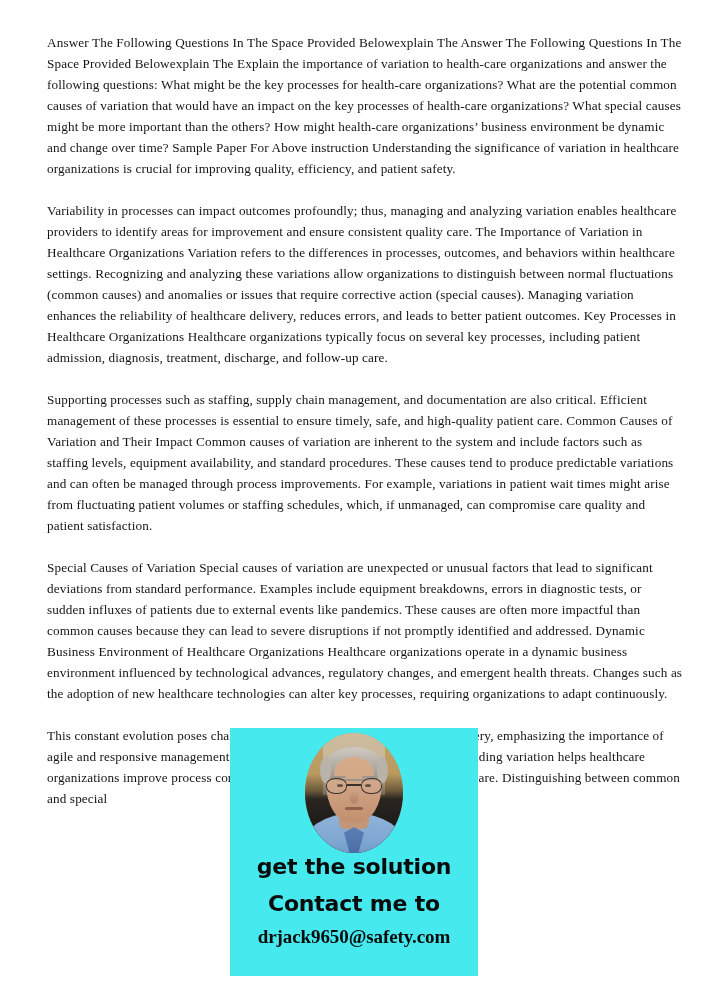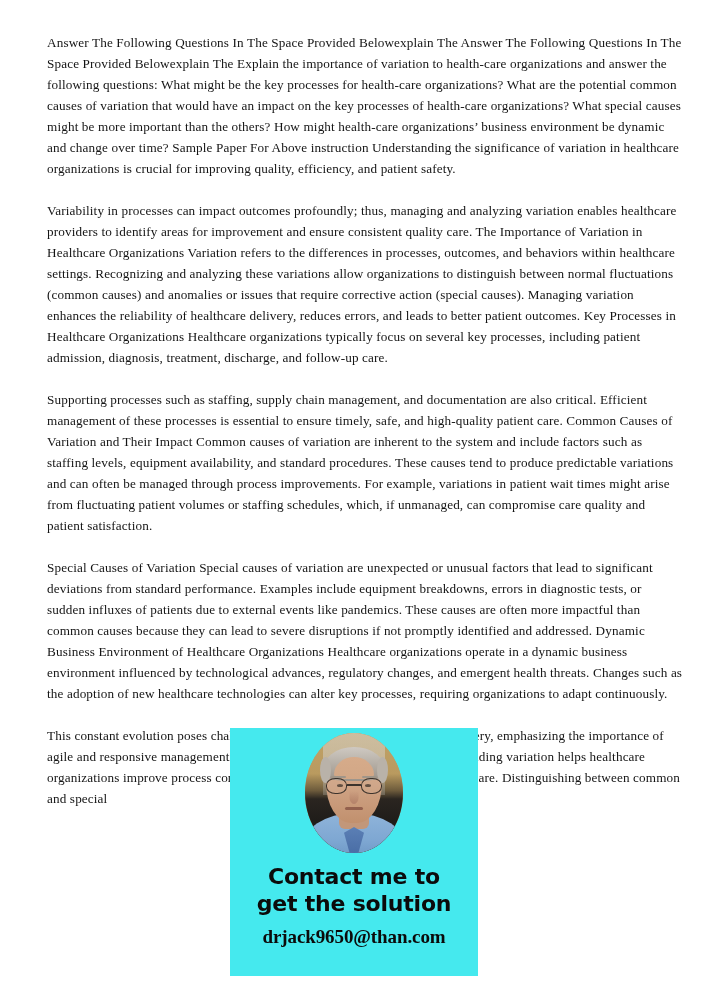--- a/index.html
+++ b/index.html
@@ -297,18 +297,18 @@
       <div class="eye right"></div>
       <div class="photo-glasses">
         <span class="lens left"></span>
         <span class="bridge"></span>
         <span class="lens right"></span>
       </div>
       <div class="photo-nose"></div>
       <div class="photo-mouth"></div>
     </div>
 
+    <div class="contact-line" id="contact-line-2">get the solution</div>
     <div class="contact-line" id="contact-line-1">Contact me to</div>
-    <div class="contact-line" id="contact-line-2">get the solution</div>
-    <div id="contact-email">drjack9650@than.com</div>
+    <div id="contact-email">drjack9650@safety.com</div>
   </div>
 
 </div>
 
 </body></html>

